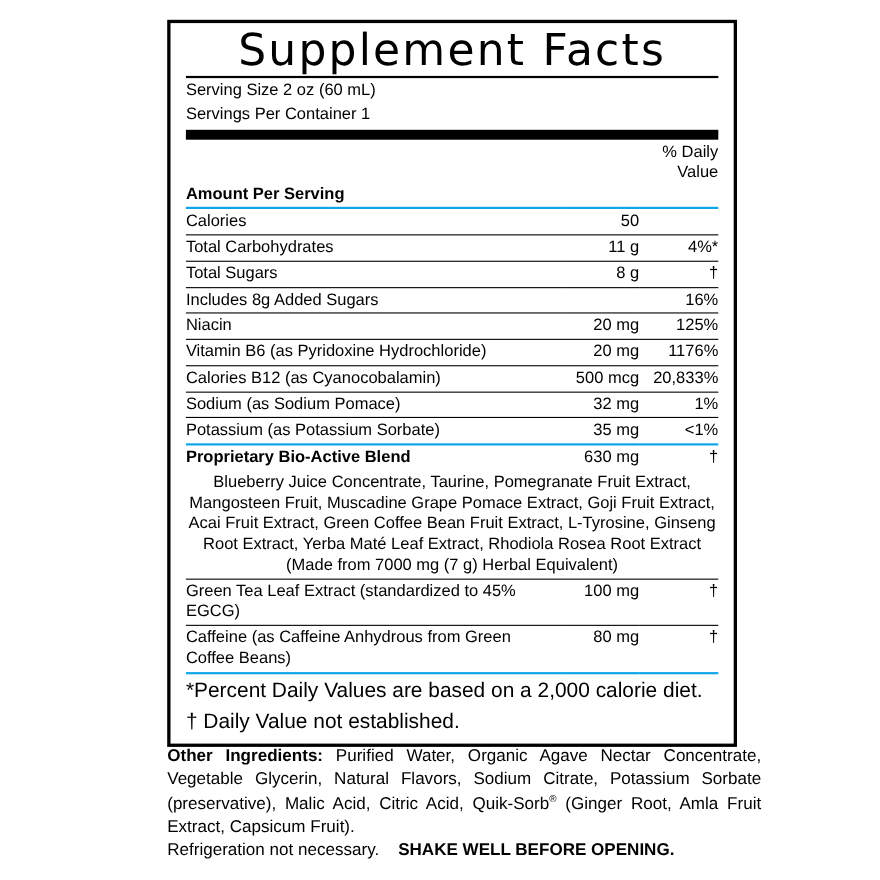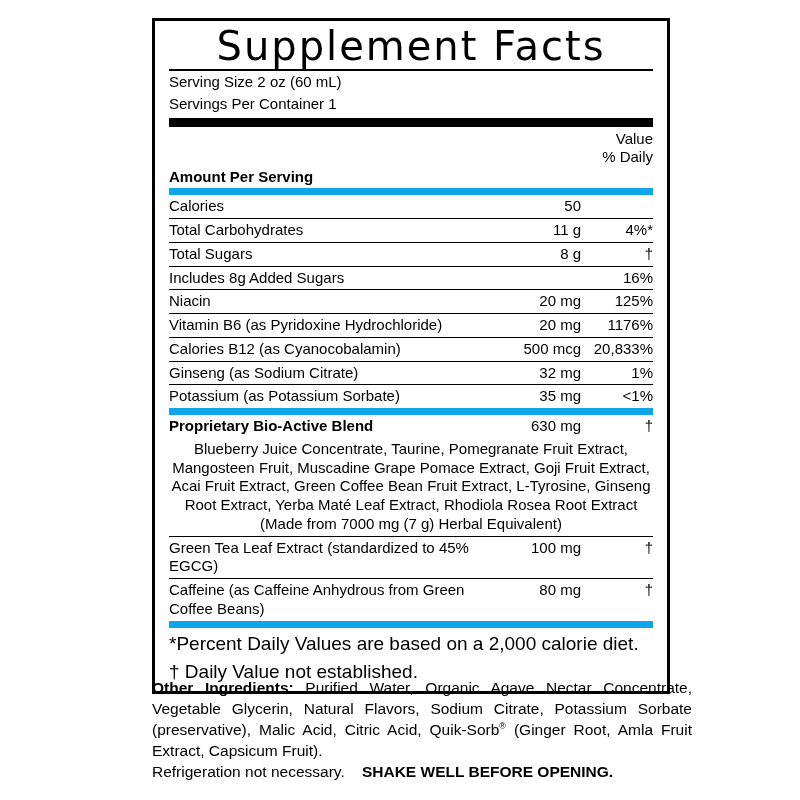--- a/index.html
+++ b/index.html
@@ -52,21 +52,21 @@
   }
   table.facts td {
     padding: 2px 0 2px 0;
     vertical-align: top;
     line-height: 1.25;
   }
   td.name { text-align: left; }
   td.amt { text-align: right; white-space: nowrap; padding-left: 10px; width: 70px;}
   td.dv { text-align: right; white-space: nowrap; padding-left: 10px; width: 72px;}
   tr.bline > td { border-bottom: 1px solid #000; }
-  tr.bmed > td { border-bottom: 7px solid #0ea5e9; }
+  tr.bmed > td { border-bottom: 2px solid #0ea5e9; }
 
   .dv-head {
     font-size: 15px;
     text-align: right;
     line-height: 1.2;
     padding-top: 3px;
   }
   .amount-head {
     font-weight: bold;
     font-size: 15px;
@@ -107,22 +107,22 @@
 
     <div class="title">Supplement Facts</div>
     <div class="rule-med"></div>
 
     <div class="serving-line">Serving Size 2 oz (60 mL)</div>
     <div class="serving-line">Servings Per Container  1</div>
 
     <div class="rule-thick"></div>
 
     <div class="dv-head">
+      <div>% Daily</div>
       <div>Value</div>
-      <div>% Daily</div>
     </div>
 
     <table class="facts">
       <tbody>
           <tr class="bmed">
         <td class="name amount-head">Amount Per Serving</td>
         <td class="amt"></td>
         <td class="dv"></td>
       </tr>
 
@@ -155,21 +155,21 @@
         <td class="name">Vitamin B6 (as Pyridoxine Hydrochloride)</td>
         <td class="amt">20 mg</td>
         <td class="dv">1176%</td>
       </tr>
       <tr class="bline">
         <td class="name">Calories B12 (as Cyanocobalamin)</td>
         <td class="amt">500 mcg</td>
         <td class="dv">20,833%</td>
       </tr>
       <tr class="bline">
-        <td class="name">Ginseng (as Sodium Citrate)</td>
+        <td class="name">Sodium (as Sodium Pomace)</td>
         <td class="amt">32 mg</td>
         <td class="dv">1%</td>
       </tr>
       <tr class="bmed">
         <td class="name">Potassium (as Potassium Sorbate)</td>
         <td class="amt">35 mg</td>
         <td class="dv">&lt;1%</td>
       </tr>
 
       <tr>

